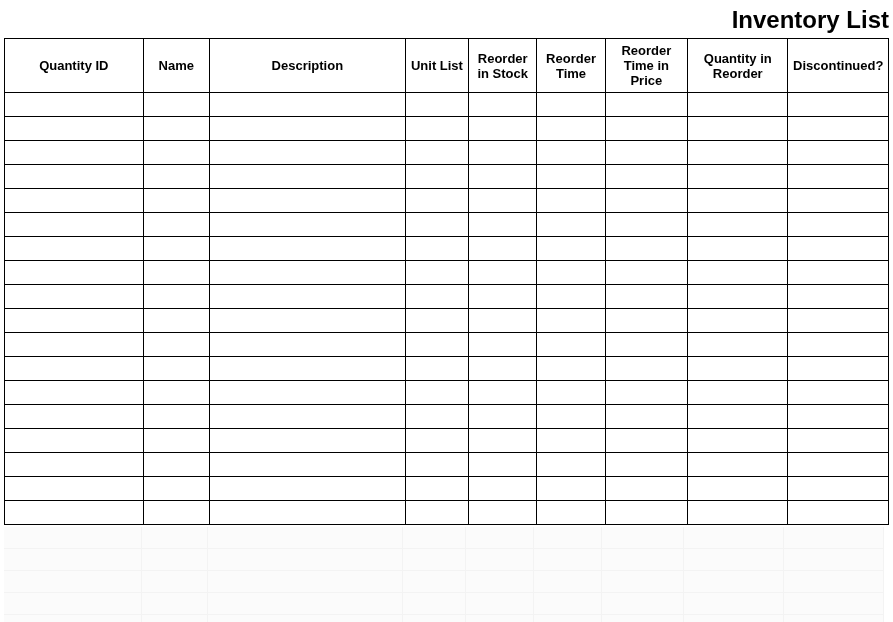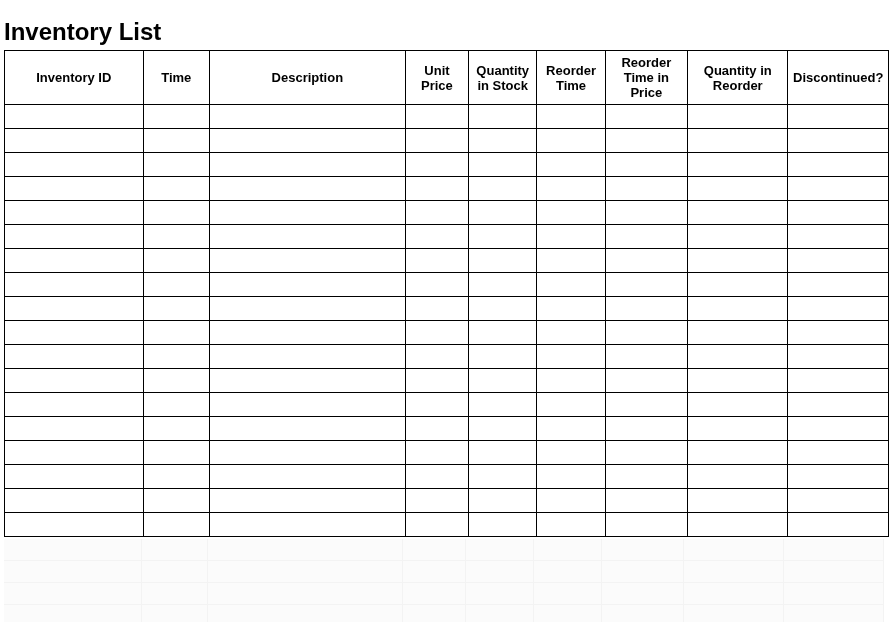--- a/index.html
+++ b/index.html
@@ -9,23 +9,22 @@
     }
     body {
       font-family: Arial, sans-serif;
       background: #ffffff;
       padding: 4px;
       width: 893px;
     }
     .title {
       font-size: 24px;
       font-weight: bold;
-      text-align: left;
+      text-align: right;
       padding: 2px 0 4px 0;
-      margin-top: 12px;
     }
     table {
       border-collapse: collapse;
       width: 100%;
       table-layout: fixed;
     }
     th {
       border: 1px solid #000;
       font-size: 13px;
       font-weight: bold;
@@ -75,25 +74,25 @@
     <col class="col-desc">
     <col class="col-price">
     <col class="col-qty">
     <col class="col-reorder">
     <col class="col-days">
     <col class="col-qtyreorder">
     <col class="col-disc">
   </colgroup>
   <thead>
     <tr>
-      <th>Inventory ID</th>
-      <th>Time</th>
+      <th>Quantity ID</th>
+      <th>Name</th>
       <th>Description</th>
-      <th>Unit Price</th>
-      <th>Quantity in Stock</th>
+      <th>Unit List</th>
+      <th>Reorder in Stock</th>
       <th>Reorder Time</th>
       <th>Reorder Time in Price</th>
       <th>Quantity in Reorder</th>
       <th>Discontinued?</th>
     </tr>
   </thead>
   <tbody id="table-body">
   <tr>
         <td></td>
         <td></td>

